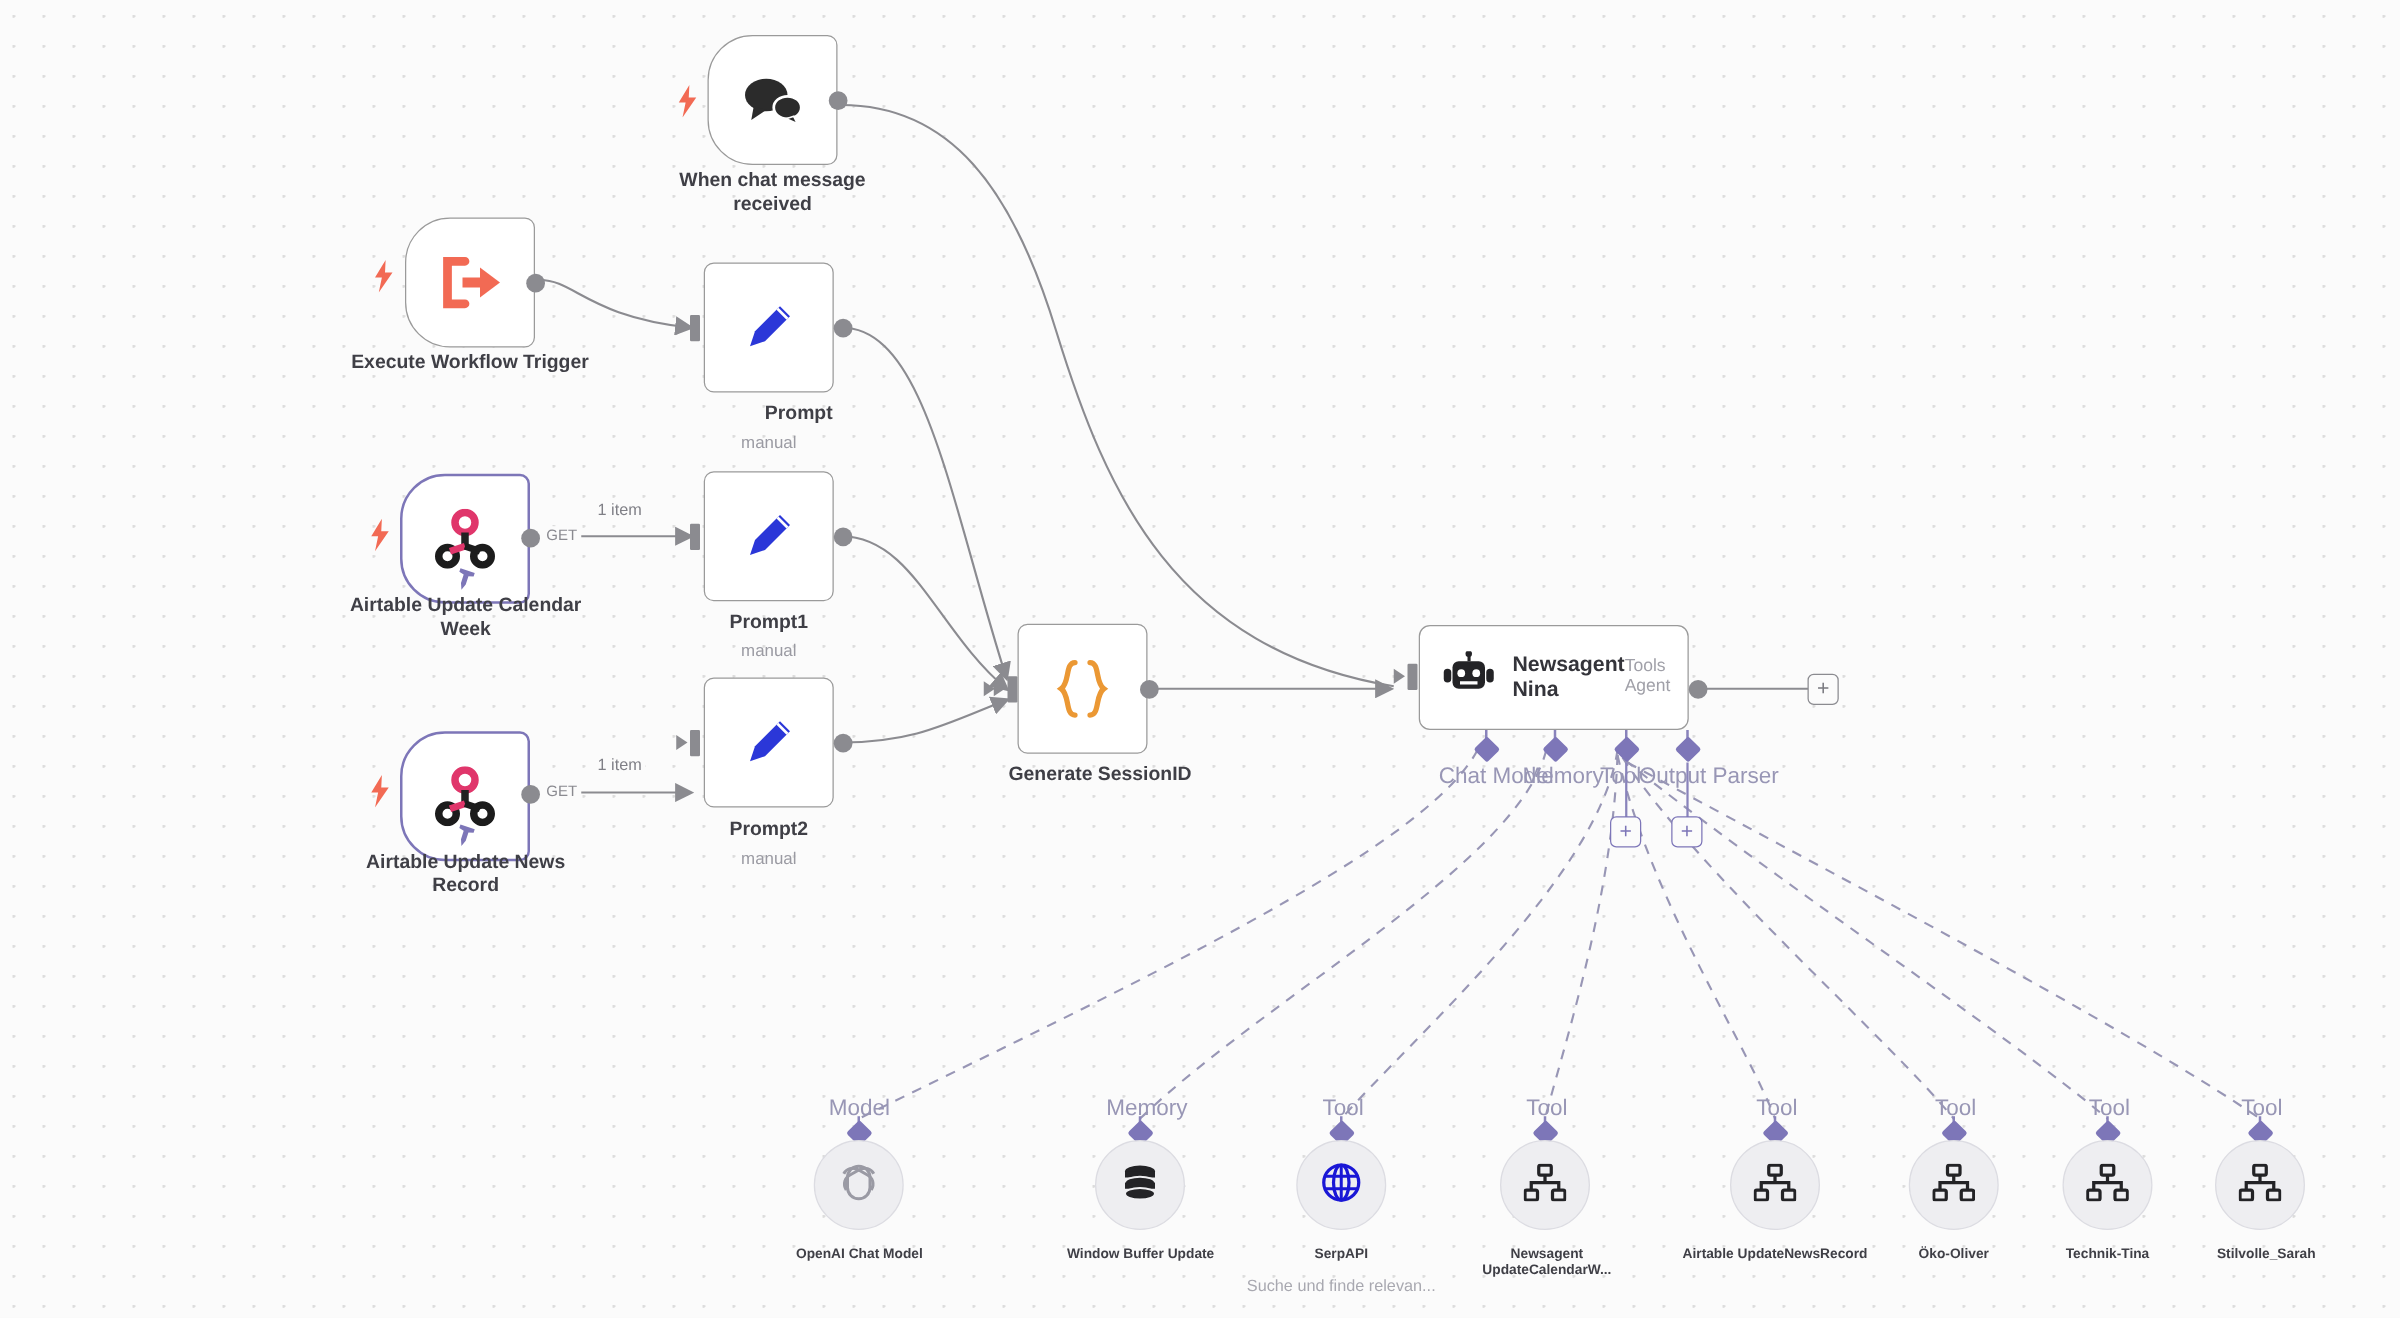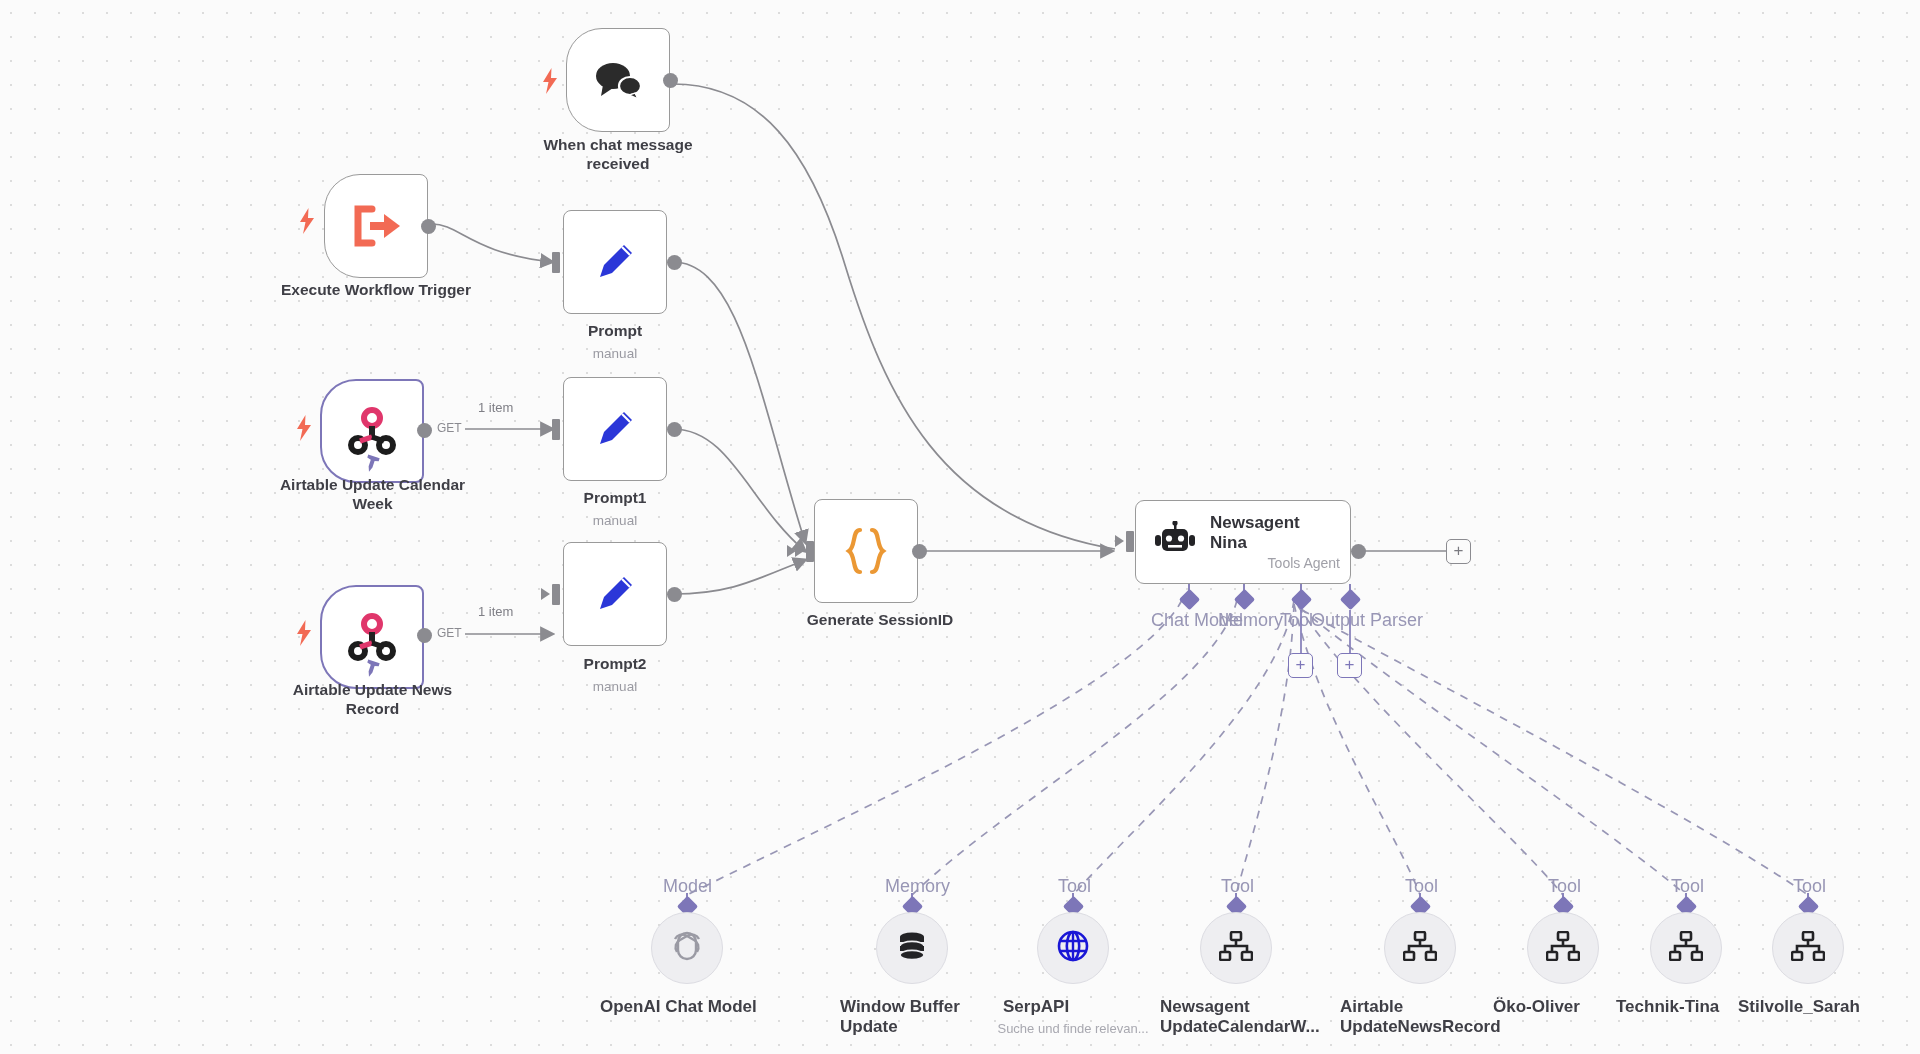--- a/index.html
+++ b/index.html
@@ -133,21 +133,21 @@
     position: absolute;
     left: 1135px; top: 500px;
     width: 216px; height: 84px;
     background: #fff;
     border: 1.6px solid #9a9a9a;
     border-radius: 9px;
     display: flex; align-items: center;
     padding-left: 18px;
     gap: 14px;
   }
-  .agent-text { display: flex; flex-direction: column; align-items: flex-end; flex: 1; margin-right: 10px; }
+  .agent-text { display: flex; flex-direction: row; align-items: flex-start; flex: 1; margin-right: 10px; }
   .agent-title { font-size: 17px; font-weight: bold; color: #34343a; }
   .agent-sub { font-size: 14px; color: #a0a0a8; margin-top: 2px; }
 
   
   .diamond {
     position: absolute;
     width: 15px; height: 15px;
     background: #7d76b8;
     transform: rotate(45deg);
     border-radius: 2px;
@@ -168,21 +168,22 @@
   .circ {
     position: absolute;
     width: 72px; height: 72px;
     border-radius: 50%;
     background: #eeeef1;
     border: 1.3px solid #dcdce2;
     display: flex; align-items: center; justify-content: center;
   }
   .circ-caption {
     position: absolute;
-    font-size: 17px;
+    text-align: center;
+    font-size: 11px;
     font-weight: bold;
     color: #3f3f46;
     line-height: 1.2;
     white-space: pre-line;
     pointer-events: none;
   }
   .circ-sub {
     position: absolute;
     text-align: center;
     font-size: 13px;
@@ -285,21 +286,21 @@
   <div class="port-in" style="left:552px;top:252px;"></div>
   <div class="node" style="left:563px;top:210px;">
     <span class="glyph">
       <svg width="48" height="48" viewBox="0 0 48 48">
         <path d="M9,39 L13,27 L33,7 L41,15 L21,35 Z" fill="#2b37d8"></path>
         <path d="M31,9 L39,17" stroke="#fff" stroke-width="2.2"></path>
       </svg>
     </span>
   </div>
   <div class="port-out" style="left:667px;top:255px;"></div>
-  <div class="node-caption" style="left:540px;top:322px;width:150px;">Prompt</div>
+  <div class="node-caption" style="left:564px;top:322px;width:150px;">Prompt</div>
   <div class="node-sub" style="left:540px;top:346px;width:150px;">manual</div>
 
   <div class="bolt" style="left:296px;top:415px;">
     <svg width="16" height="26" viewBox="0 0 16 26">
       <path d="M9.5,0 L1,14 L6.5,14 L4,26 L15,10 L9,10 Z" fill="#f26a54"></path>
     </svg>
   </div>
   <div class="node trigger selected" style="left:320px;top:379px;">
     <span class="glyph">
       <svg width="50" height="48" viewBox="0 0 50 48">

